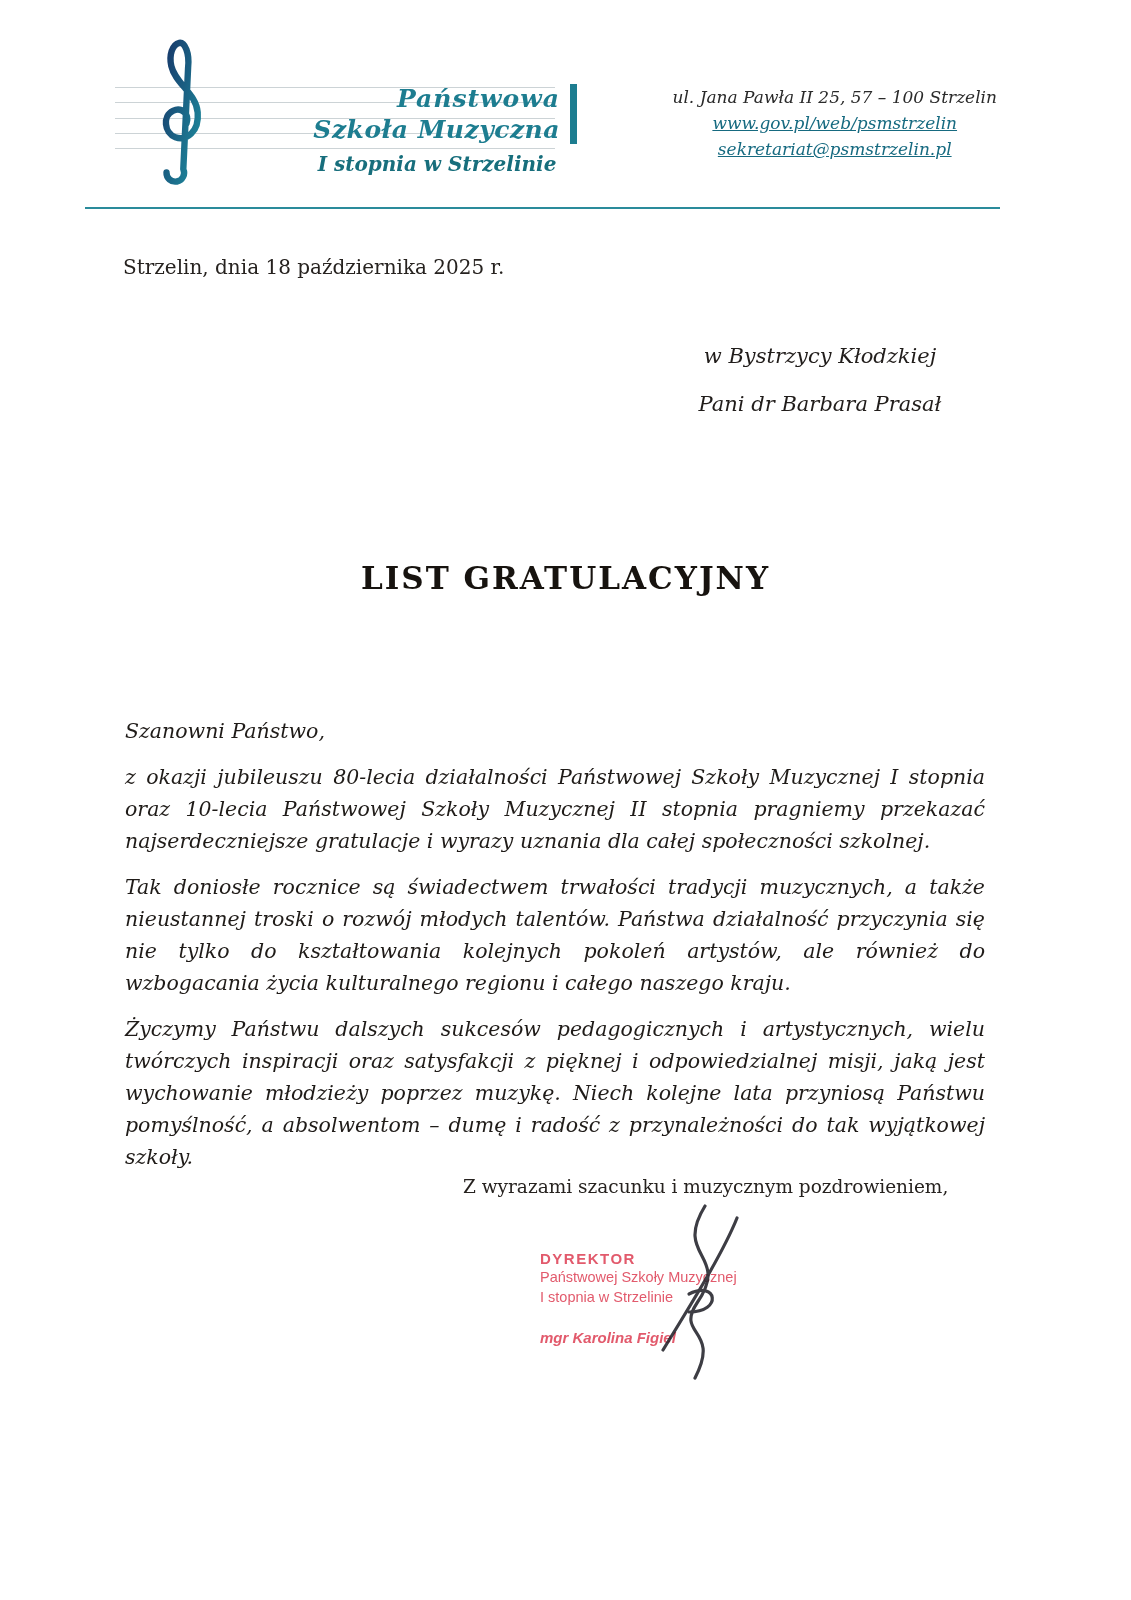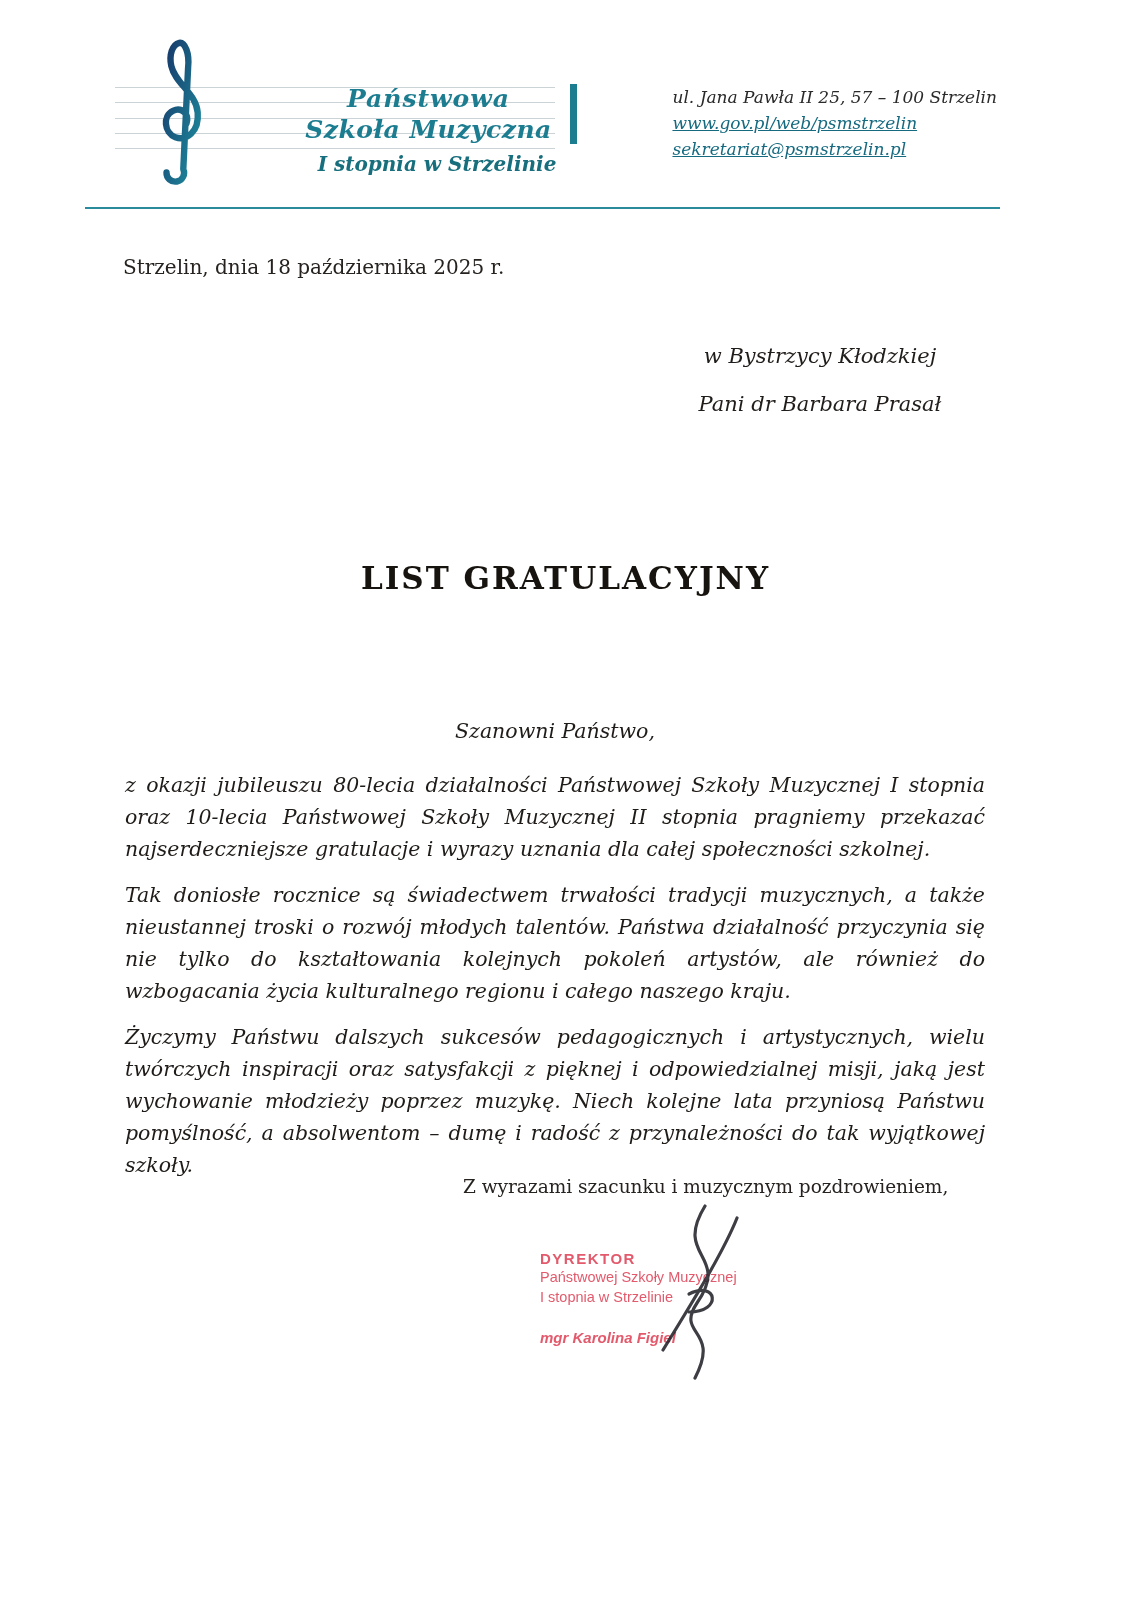--- a/index.html
+++ b/index.html
@@ -12,45 +12,45 @@
 
   
   .header { position:absolute; top:32px; left:85px; width:912px; display:flex; justify-content:space-between; }
   .brand { position:relative; width:500px; height:165px; }
   .staff { position:absolute; left:30px; top:55px; width:440px; height:62px;
            display:flex; flex-direction:column; justify-content:space-between; }
   .staff i { display:block; height:1px; background:#ccd3d6; }
   .clef { position:absolute; left:45px; top:2px; width:105px; height:160px; }
   .brand-text { position:absolute; left:212px; top:52px; width:280px; }
   .brand-row { display:flex; align-items:stretch; }
-  .brand-names { text-align:center; flex:1; }
+  .brand-names { text-align:right; flex:1; }
   .name1 { font-size:25px; font-weight:bold; font-style:italic; color:#1d7d90; letter-spacing:1px; }
   .name2 { font-size:25px; font-weight:bold; font-style:italic; color:#1d7d90; letter-spacing:0.5px; margin-top:2px; }
   .brand-bar { width:7px; background:#1d7d90; margin-left:10px; }
   .name3 { font-size:20px; font-weight:bold; font-style:italic; color:#176e7c; text-align:center; margin-top:8px; }
 
-  .contact { margin-top:52px; text-align:left; font-style:italic; font-size:17px; line-height:26px; color:#2a2a2a; }
+  .contact { margin-top:52px; text-align:center; font-style:italic; font-size:17px; line-height:26px; color:#2a2a2a; }
   .contact a { display:block; color:#166a80; text-decoration:underline; cursor:pointer; }
 
   .rule { position:absolute; top:207px; left:85px; width:915px; height:2px; background:#2a8b9b; border:none; }
 
   
   .dateline { position:absolute; top:255px; left:123px; font-size:20px; color:#26221f; }
 
   .recipient { position:absolute; top:340px; left:655px; width:330px; text-align:center;
                font-style:italic; font-size:21px; line-height:32px; color:#211d1b; }
   .recipient-name { margin-top:16px; }
 
   .title { position:absolute; top:560px; left:0; width:100%; text-align:center;
            font-size:31px; font-weight:bold; letter-spacing:2px; color:#17130f; }
 
   
   .body { position:absolute; top:715px; left:125px; width:860px;
           font-style:italic; font-size:20.5px; line-height:32px; color:#1f1b18; }
-  .salutation { margin-bottom:22px;text-align:center; }
+  .salutation { margin-bottom:14px; }
   .body p.para { text-align:justify; margin-bottom:14px; }
 
   .closing { position:absolute; top:1176px; left:463px; font-size:18.5px; color:#26221f; }
 
   
   .sig-area { position:absolute; top:1198px; left:540px; width:310px; height:200px; }
   .stamp { position:absolute; top:52px; left:0; width:100%; 
            font-family:"Liberation Sans", sans-serif; color:#e25a6c; z-index:1; }
   .stamp-l1 { font-size:15px; font-weight:bold; letter-spacing:1.5px; }
   .stamp-l2, .stamp-l3 { font-size:14.5px; line-height:20px; }

